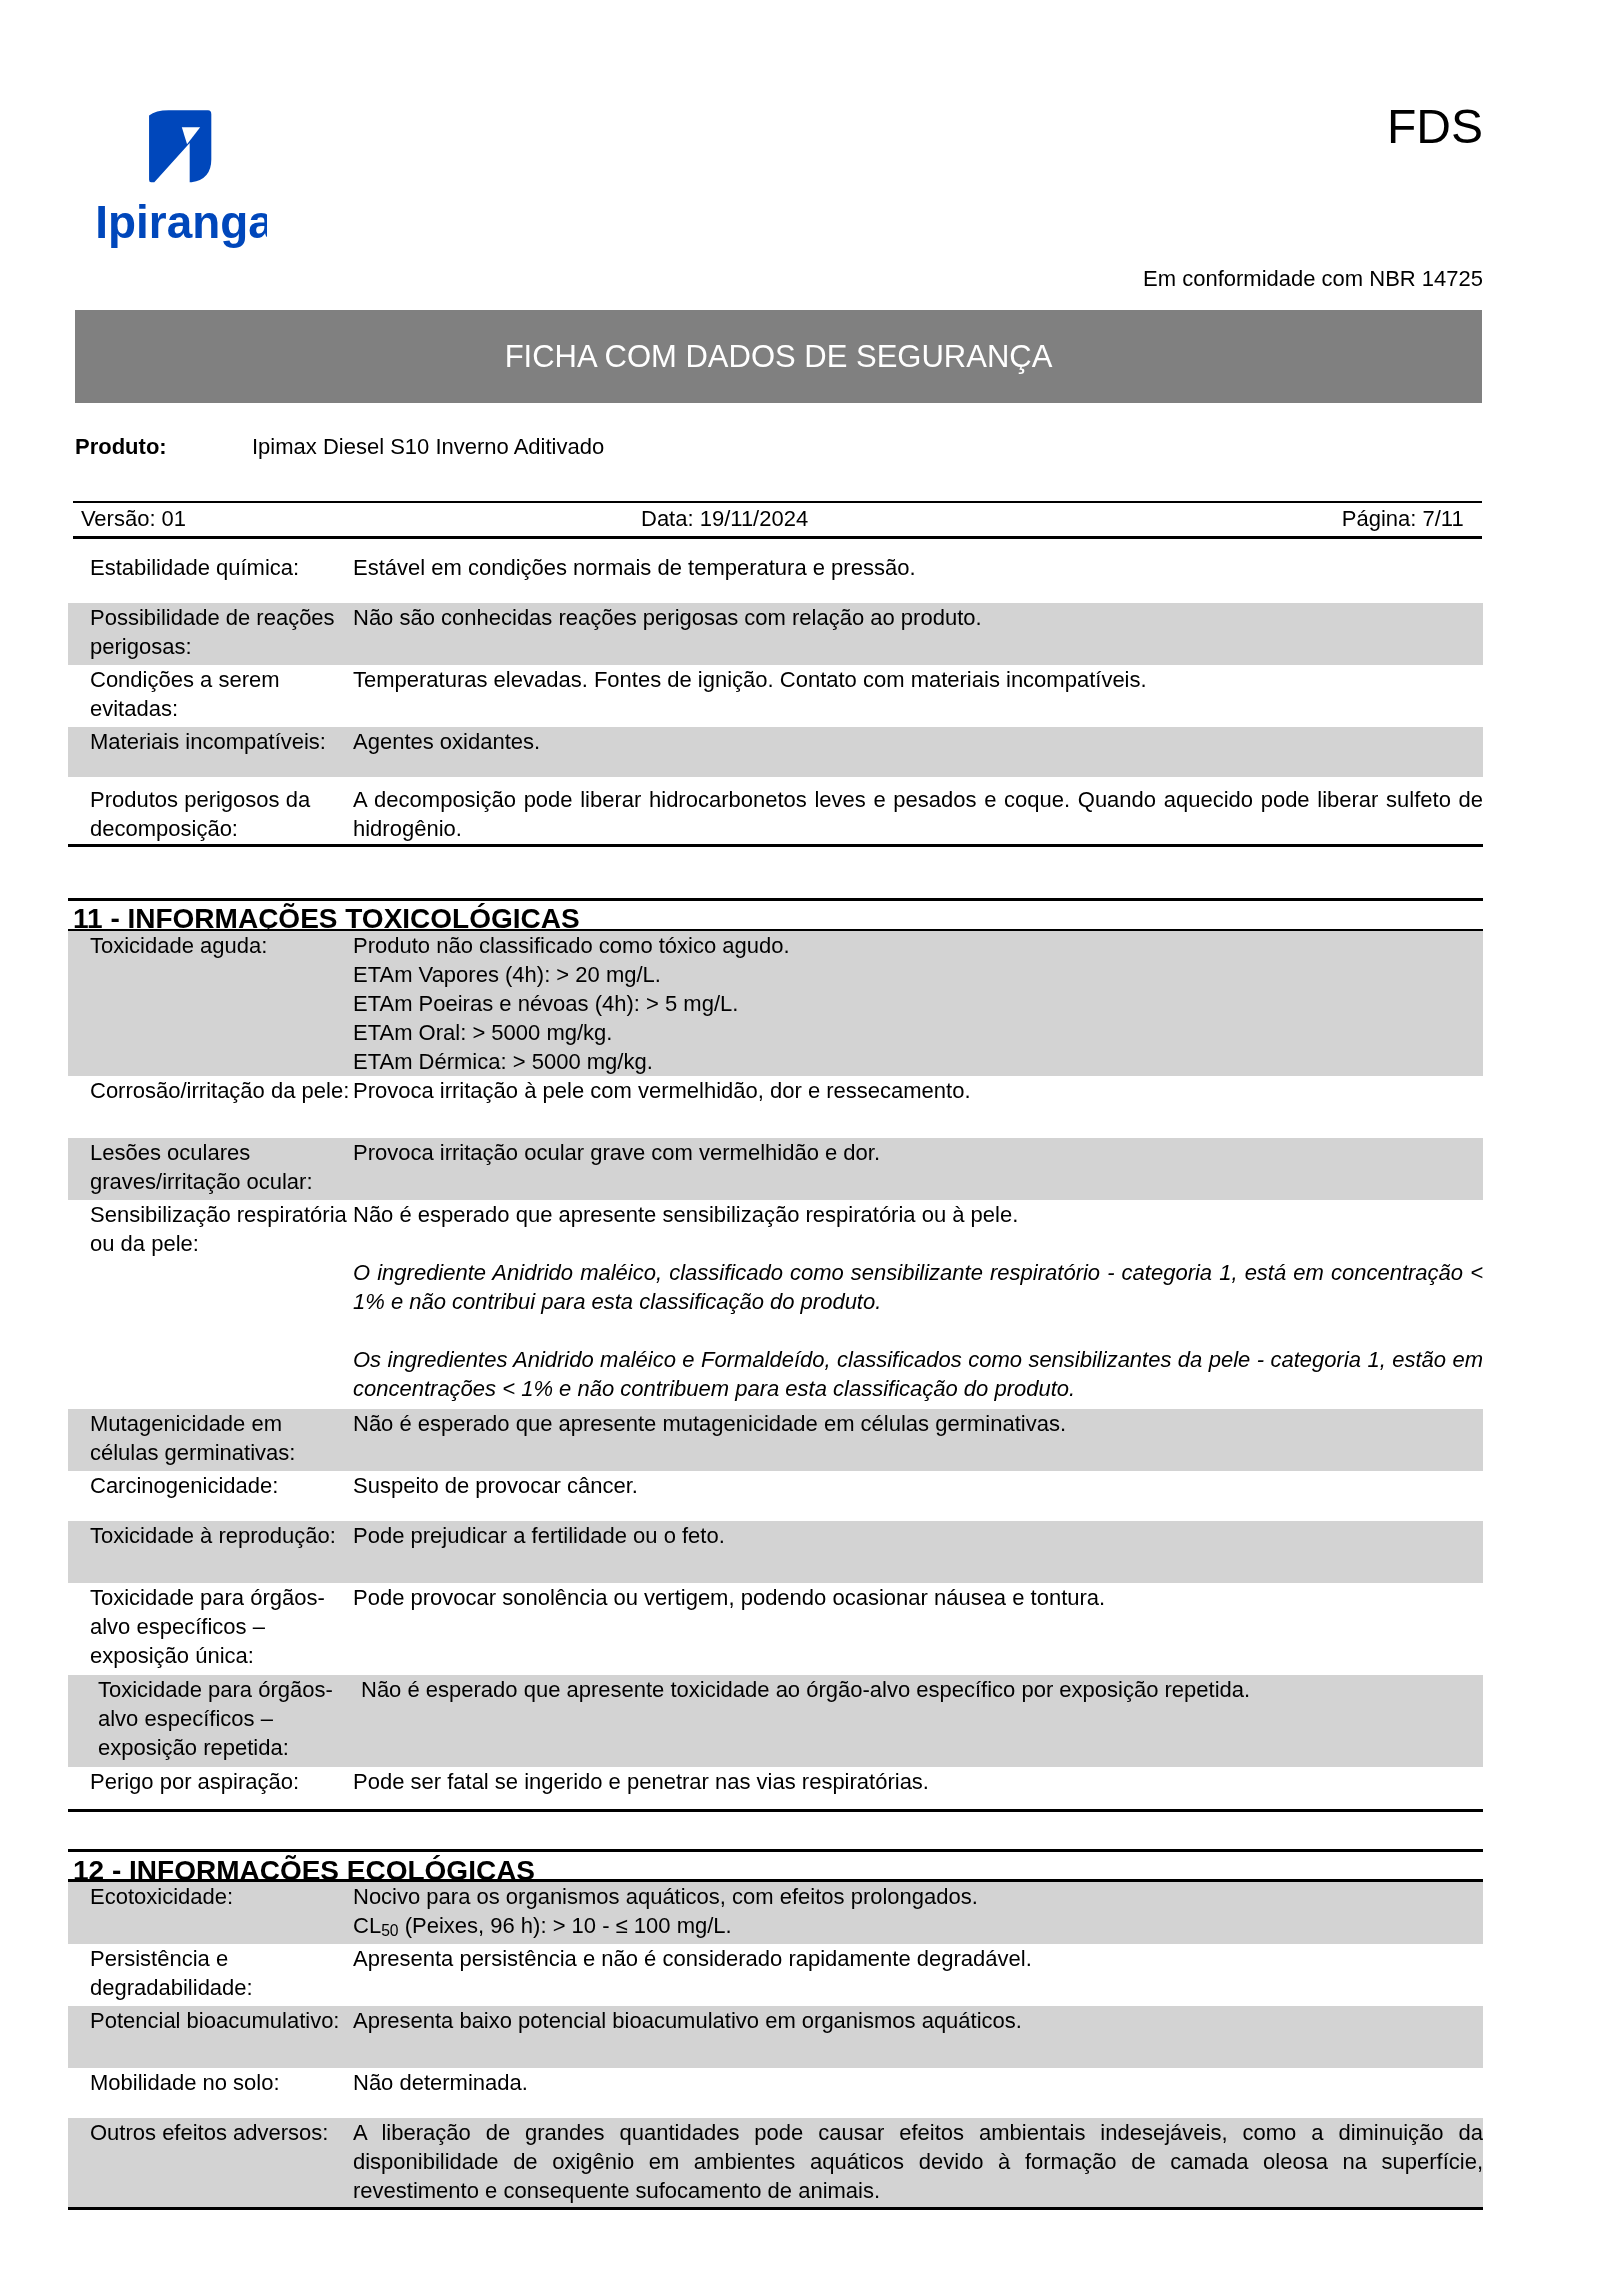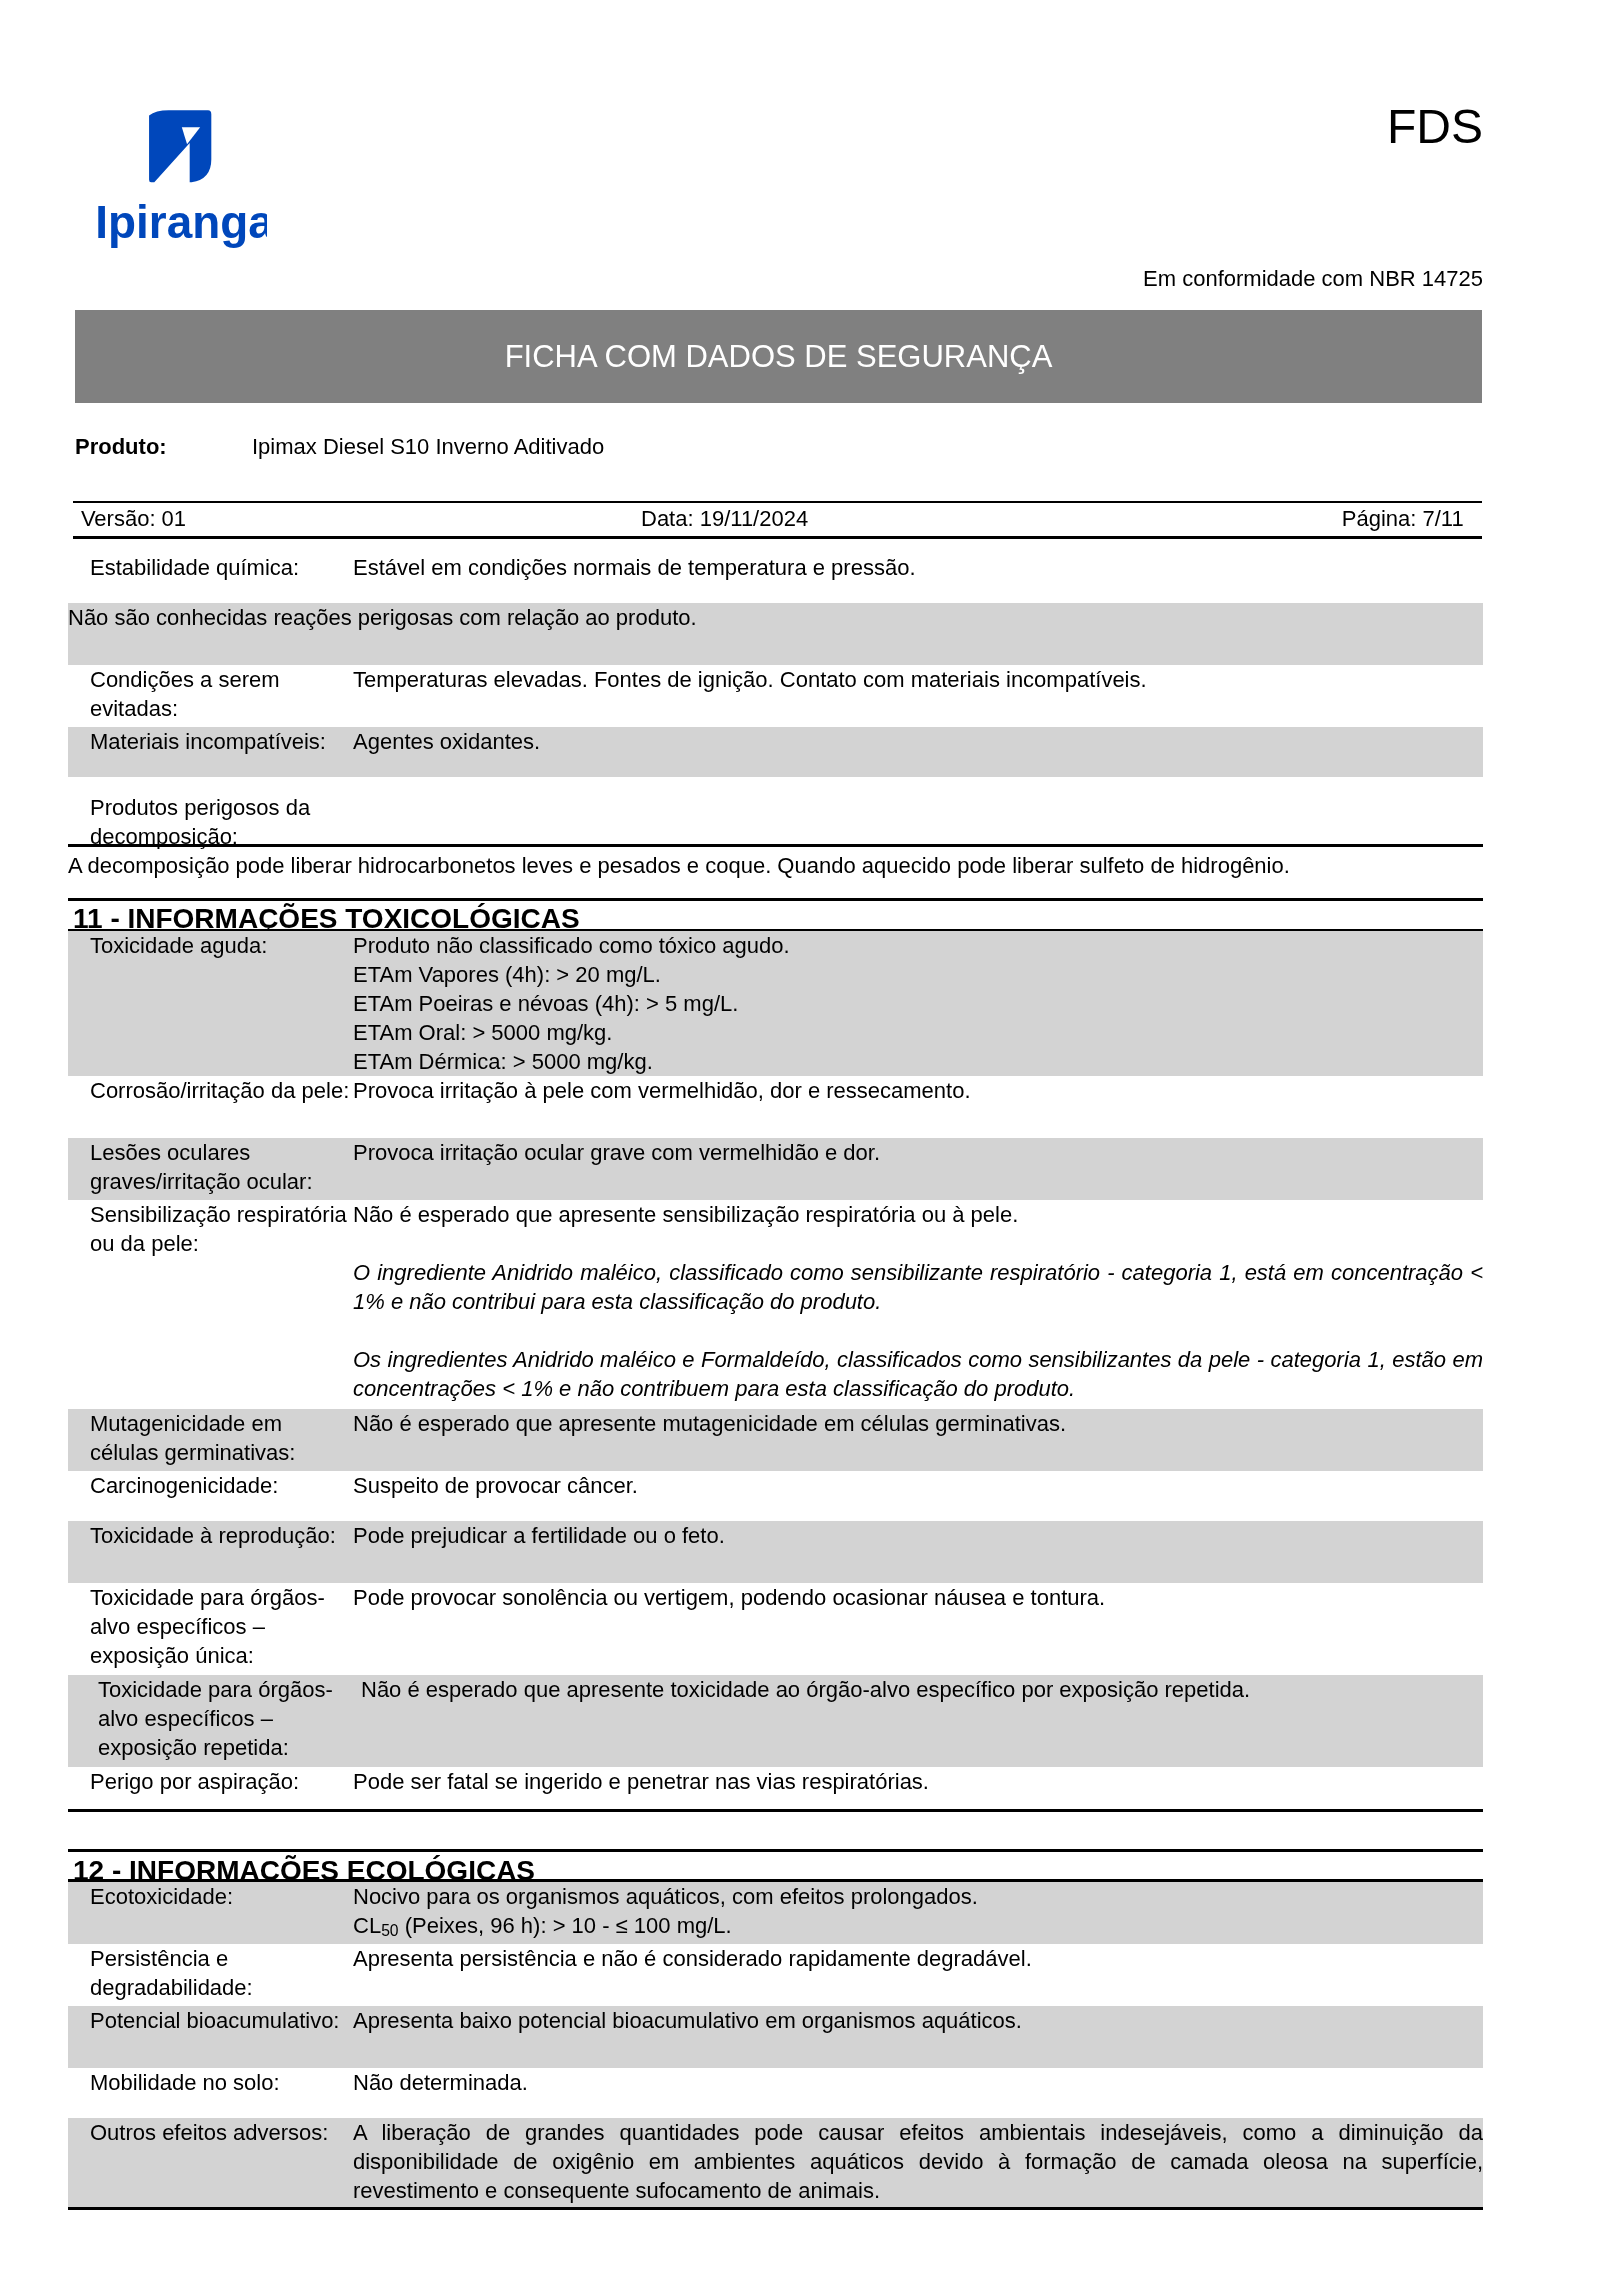--- a/index.html
+++ b/index.html
@@ -54,37 +54,38 @@
 </div>
 
 <div class="tbl" id="t10" style="top:544px;">
     <div class="row" style="min-height: 50px; padding-top: 9.2px;">
       <div class="k">Estabilidade química:</div>
       <div class="val">
         <p>Estável em condições normais de temperatura e pressão.</p>
       </div>
     </div>
     <div class="row shaded" style="min-height: 62px; padding-top: 0px;">
+      <div class="k">Possibilidade de reações perigosas:</div>
       <div class="val">
         <p>Não são conhecidas reações perigosas com relação ao produto.</p>
       </div>
     </div>
     <div class="row" style="min-height: 62px; padding-top: 0px;">
       <div class="k">Condições a serem evitadas:</div>
       <div class="val">
         <p>Temperaturas elevadas. Fontes de ignição. Contato com materiais incompatíveis.</p>
       </div>
     </div>
     <div class="row shaded" style="min-height: 50px; padding-top: 0px;">
       <div class="k">Materiais incompatíveis:</div>
       <div class="val">
         <p>Agentes oxidantes.</p>
       </div>
     </div>
-    <div class="row" style="min-height: 69px; padding-top: 16px; flex-direction: column;">
+    <div class="row" style="min-height: 69px; padding-top: 8px;">
       <div class="k">Produtos perigosos da decomposição:</div>
       <div class="val">
         <p>A decomposição pode liberar hidrocarbonetos leves e pesados e coque. Quando aquecido pode liberar sulfeto de hidrogênio.</p>
       </div>
     </div>
   </div>
 <div class="rule" style="top:844px;"></div>
 
 <div class="rule" style="top:898px;height:2.6px;"></div>
 <div class="sec-title" style="top:904px;">11 - INFORMAÇÕES TOXICOLÓGICAS</div>

